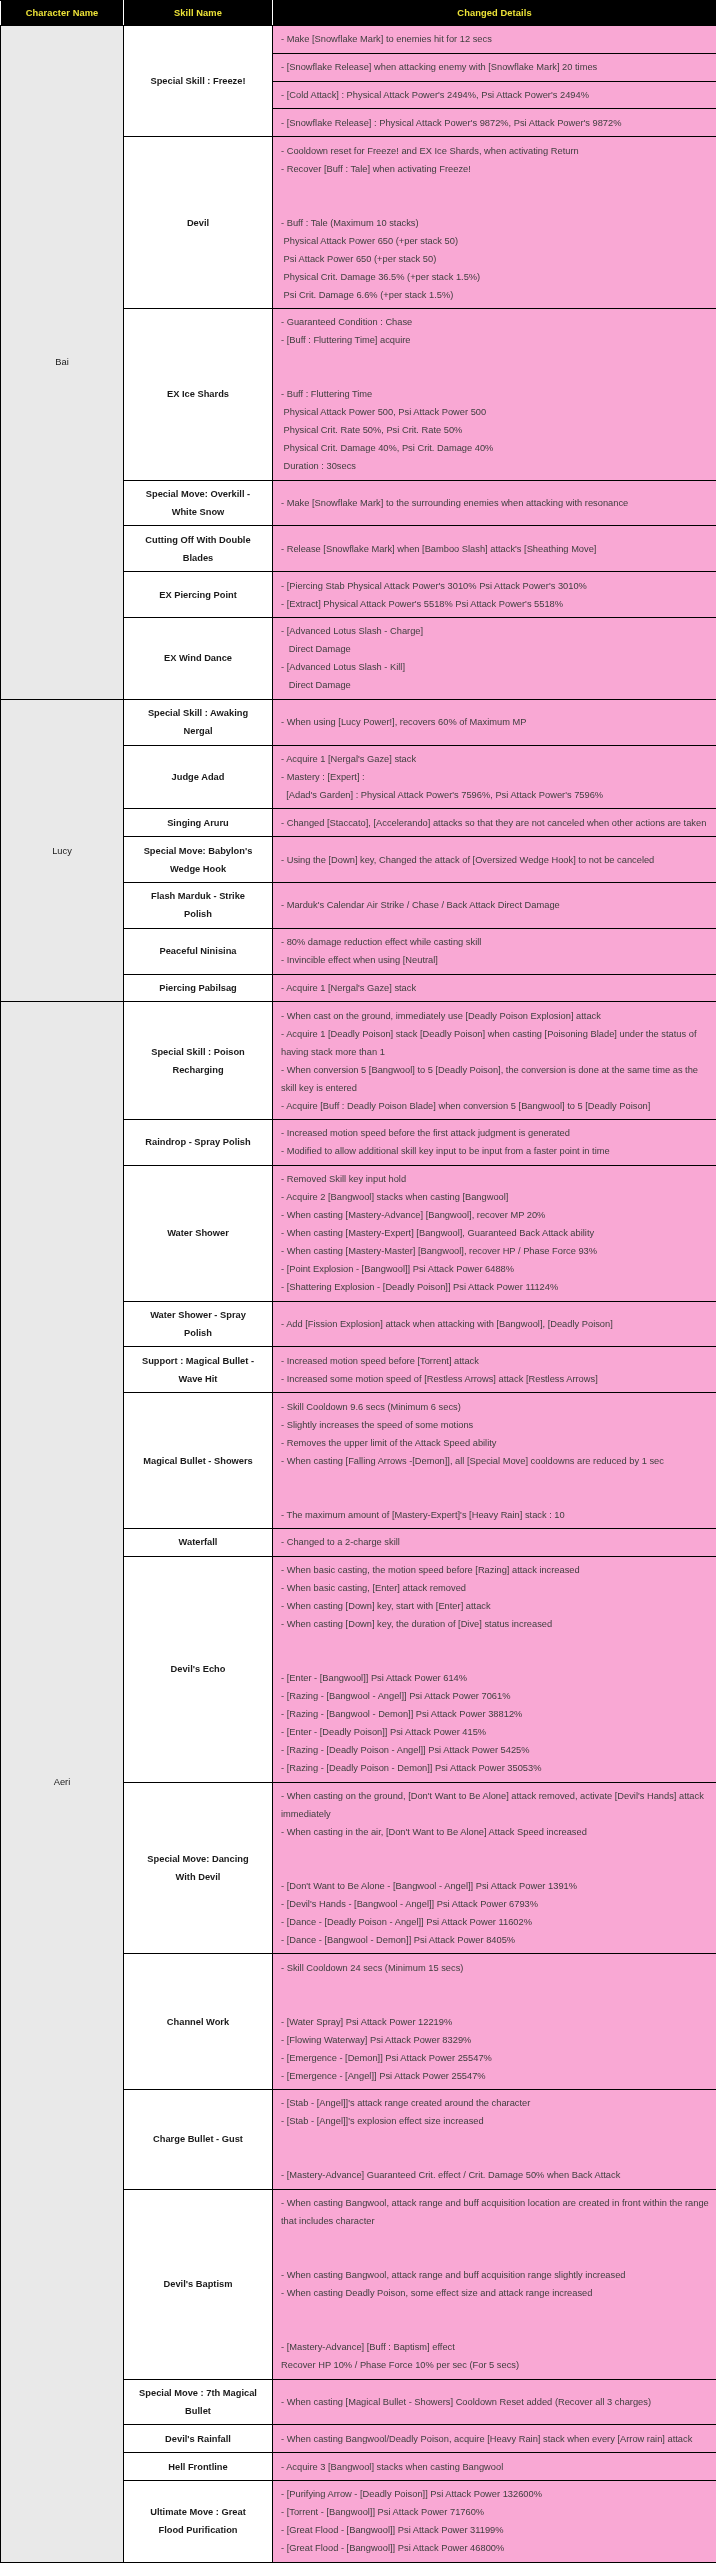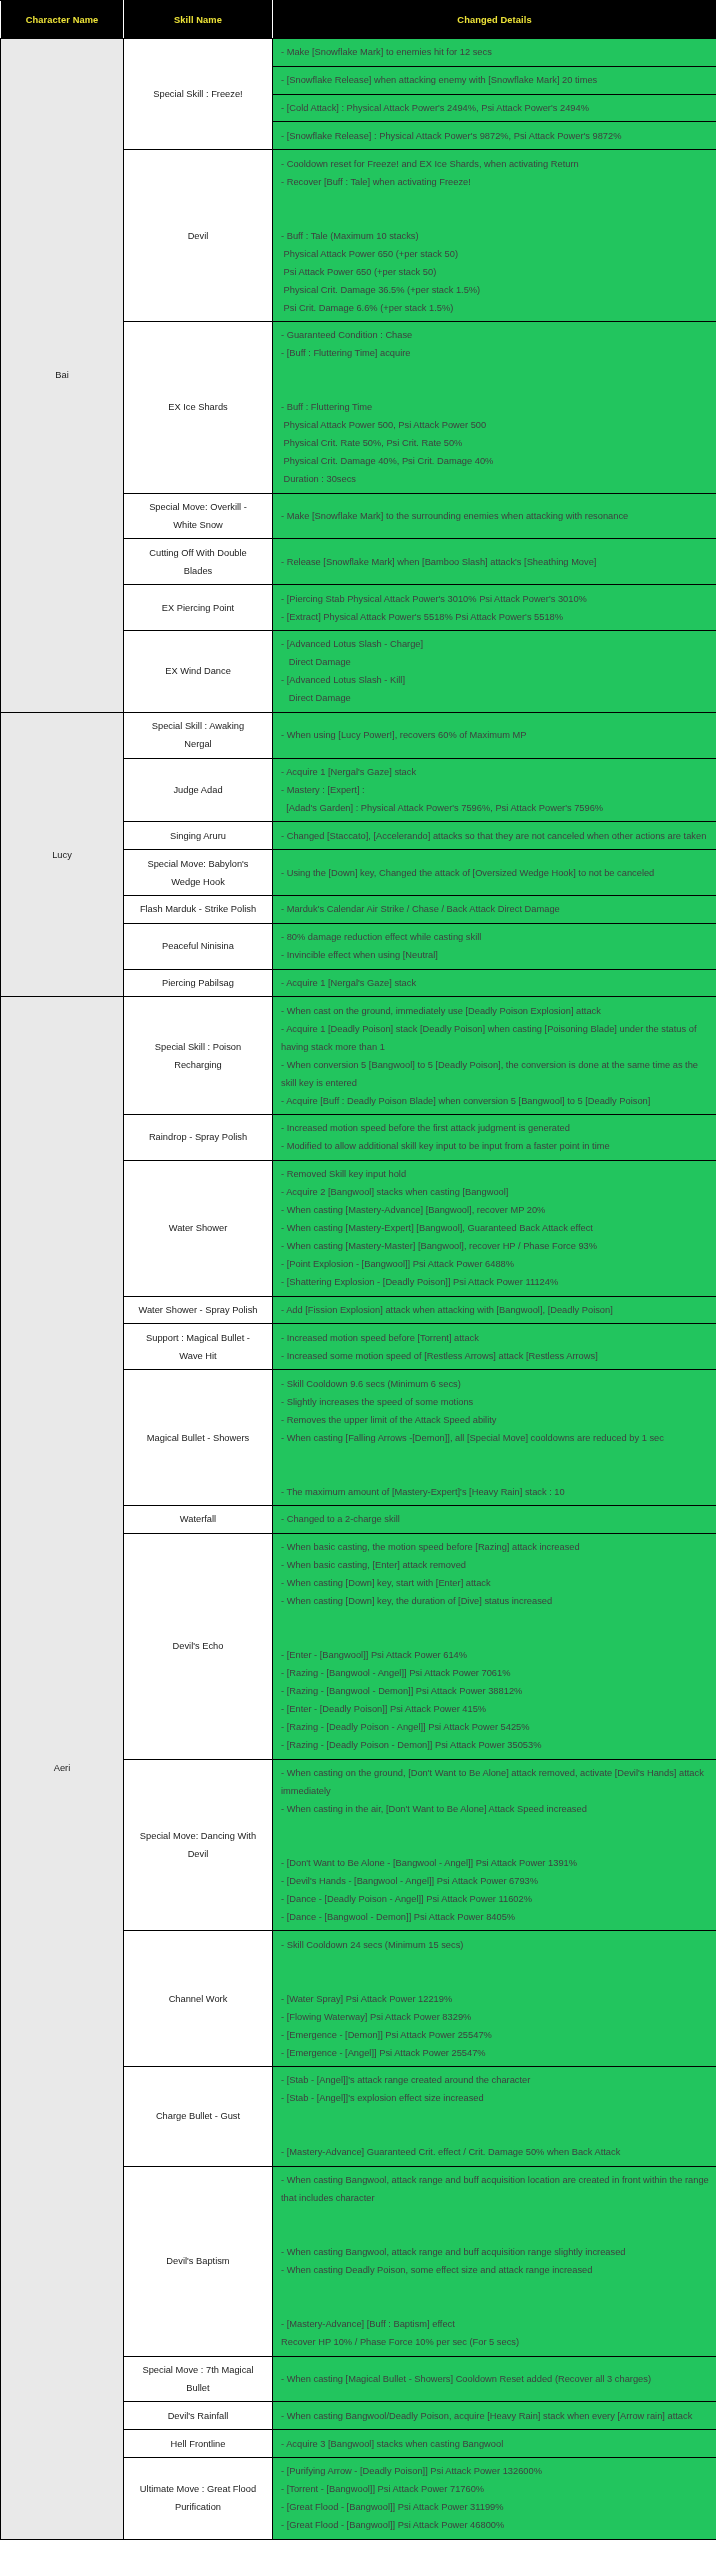--- a/index.html
+++ b/index.html
@@ -17,21 +17,21 @@
     width:716px;
     border-collapse:collapse;
     table-layout:fixed;
     border:1.9px solid var(--border-color);
   }
   thead th{
     background:var(--header-background);
     color:var(--header-text);
     font-weight:bold;
     font-size:9.3px;
-    height:38px;
+    height:25px;
     text-align:center;
     vertical-align:middle;
     border-left:1.2px solid #ffffff;
     border-right:1.2px solid #ffffff;
     border-top:1.9px solid var(--border-color);
     border-bottom:1.2px solid var(--border-color);
     letter-spacing:0.1px;
   }
   td{
     border:1.2px solid var(--border-color);
@@ -40,30 +40,30 @@
   td.char-cell{
     background:var(--character-column-background);
     text-align:center;
     font-weight:normal;
     font-size:9.3px;
     color:var(--name-text);
     padding:3.7px;
   }
   td.skill-cell{
     text-align:center;
-    font-weight:normal;
+    font-weight:bold;
     font-size:9.3px;
     color:var(--name-text);
     padding:4.4px 13.7px;
     line-height:18px;
     background:#ffffff;
   }
   td.details-cell{
     padding:4.4px 3.7px 4.4px 8px;
-    background:#22c55e;
+    background:#f9a8d4;
   }
   .detail-line{
     font-size:9.3px;
     color:var(--details-text);
     line-height:18px;
     min-height:18px;
     white-space:pre-wrap;
   }
   .detail-gap{height:36px;}
 </style>
@@ -226,21 +226,21 @@
           <div class="detail-line">- Increased motion speed before the first attack judgment is generated</div>
           <div class="detail-line">- Modified to allow additional skill key input to be input from a faster point in time</div>
         </td>
       </tr>
       <tr>
         <td class="skill-cell" rowspan="1">Water Shower</td>
         <td class="details-cell">
           <div class="detail-line">- Removed Skill key input hold</div>
           <div class="detail-line">- Acquire 2 [Bangwool] stacks when casting [Bangwool]</div>
           <div class="detail-line">- When casting [Mastery-Advance] [Bangwool], recover MP 20%</div>
-          <div class="detail-line">- When casting [Mastery-Expert] [Bangwool], Guaranteed Back Attack effect</div>
+          <div class="detail-line">- When casting [Mastery-Expert] [Bangwool], Guaranteed Back Attack ability</div>
           <div class="detail-line">- When casting [Mastery-Master] [Bangwool], recover HP / Phase Force 93%</div>
           <div class="detail-line">- [Point Explosion - [Bangwool]] Psi Attack Power 6488%</div>
           <div class="detail-line">- [Shattering Explosion - [Deadly Poison]] Psi Attack Power 11124%</div>
         </td>
       </tr>
       <tr>
         <td class="skill-cell" rowspan="1">Water Shower - Spray Polish</td>
         <td class="details-cell">
           <div class="detail-line">- Add [Fission Explosion] attack when attacking with [Bangwool], [Deadly Poison]</div>
         </td>

